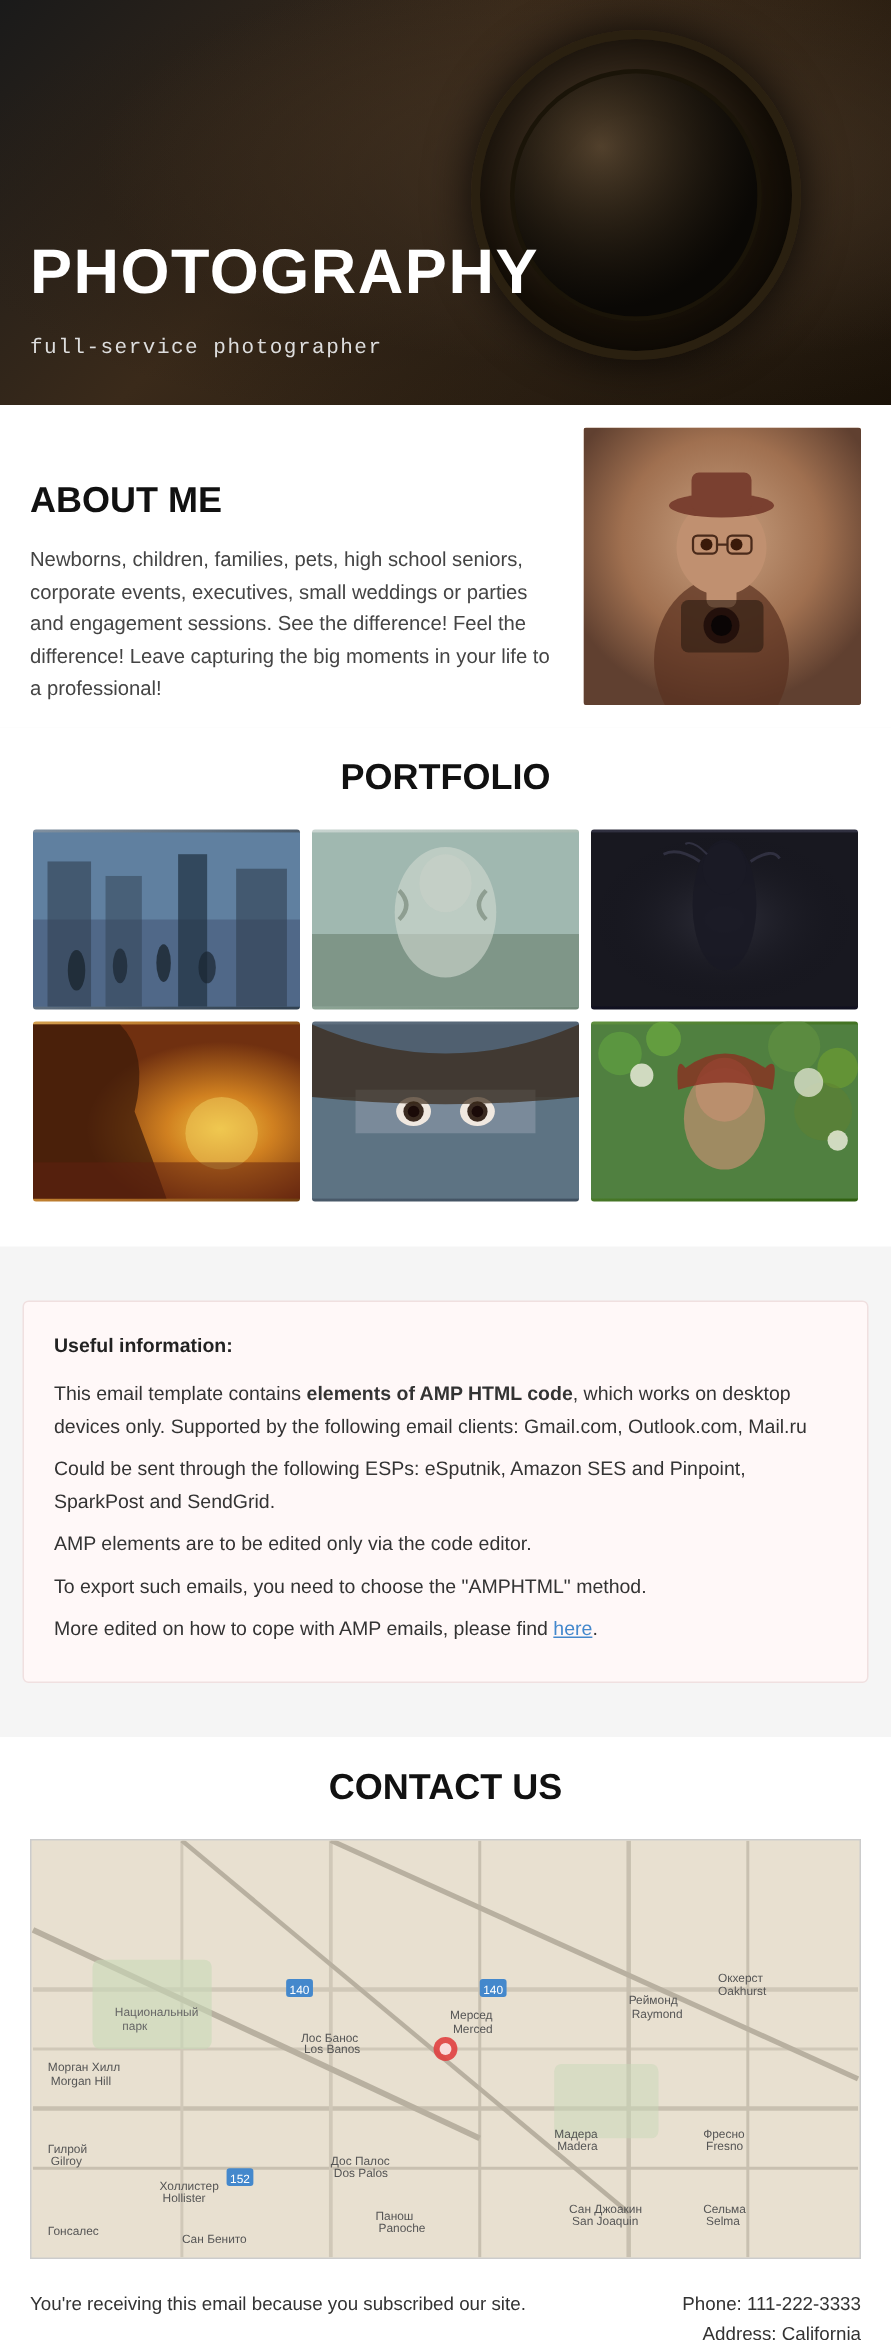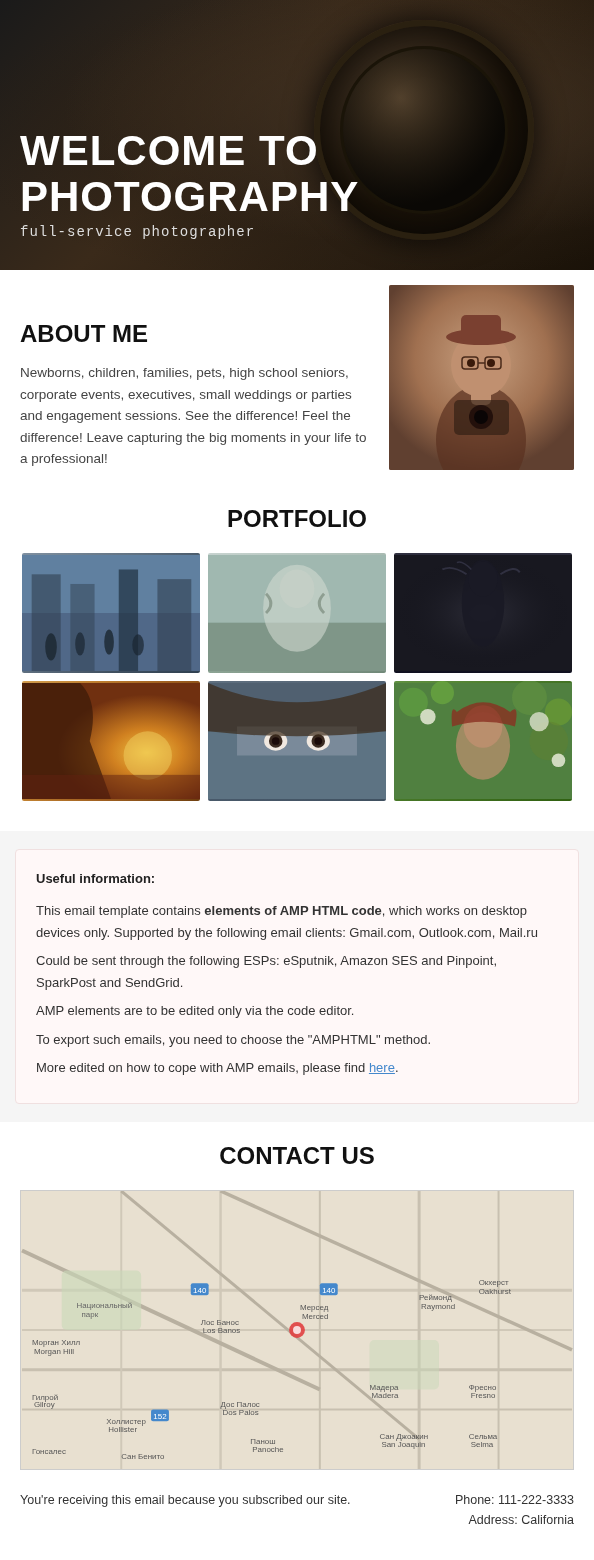--- a/index.html
+++ b/index.html
@@ -60,21 +60,21 @@
       font-weight: 900;
       color: #fff;
       line-height: 1.1;
       text-transform: uppercase;
       letter-spacing: 1px;
     }
     .hero-subtitle {
       font-size: 14px;
       color: #ddd;
       font-family: 'Courier New', monospace;
-      margin-top: 4px;
+      margin-top: 20px;
       letter-spacing: 1px;
     }
 
     
     .about-section {
       background: #fff;
       padding: 15px 20px;
       display: flex;
       gap: 20px;
       align-items: flex-end;
@@ -153,21 +153,21 @@
     .portfolio-item-5 {
       background: linear-gradient(160deg, #607080 0%, #506070 40%, #405060 100%);
     }
     .portfolio-item-6 {
       background: linear-gradient(140deg, #609040 0%, #508030 30%, #407020 60%, #306010 100%);
     }
 
     
     .info-section {
       background: #fff8f8;
-      margin: 18px 15px;
+      margin: 36px 15px;
       border: 1px solid #f0e0e0;
       border-radius: 4px;
       padding: 18px 20px;
       font-size: 13px;
       line-height: 1.7;
       color: #333;
     }
     .info-title {
       font-weight: 700;
       margin-bottom: 10px;
@@ -224,21 +224,21 @@
     }
   </style>
 </head>
 <body>
 
 <section class="hero">
   <div class="hero-bg"></div>
   <div class="hero-lens"></div>
   <div class="hero-content">
     <div class="hero-welcome">
-      <span>WELCOME TO</span><br>
+      <br>
       <span>PHOTOGRAPHY</span>
     </div>
     <div class="hero-subtitle">full-service photographer</div>
   </div>
 </section>
 
 <section class="about-section">
   <div class="about-text">
     <h2 class="about-title">ABOUT ME</h2>
     <p class="about-body">Newborns, children, families, pets, high school seniors, corporate events, executives, small weddings or parties and engagement sessions. See the difference! Feel the difference! Leave capturing the big moments in your life to a professional!</p>

